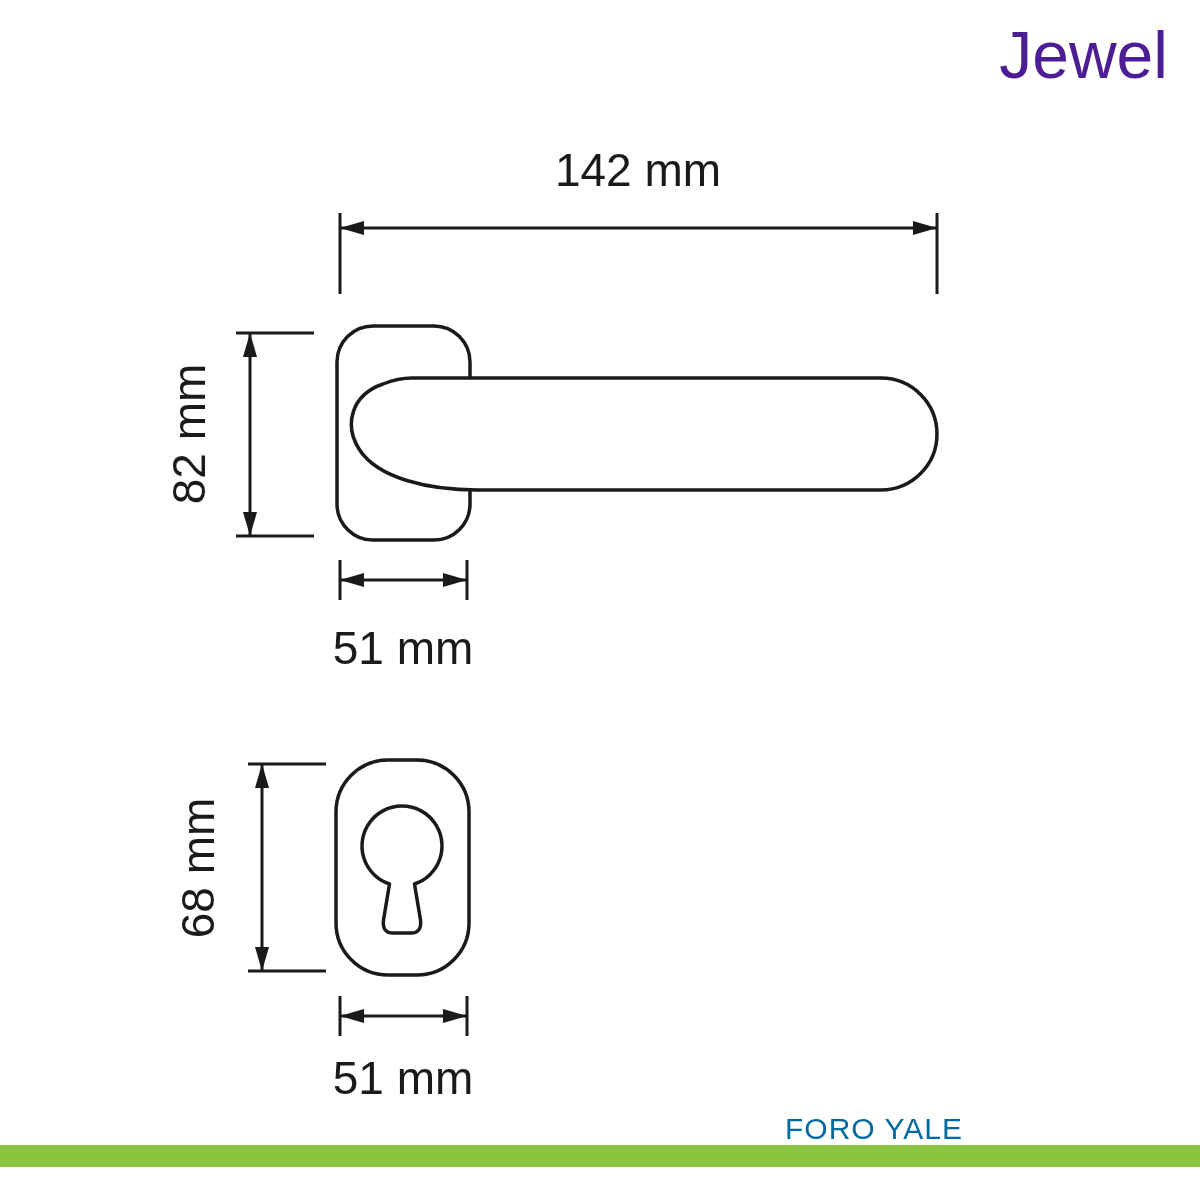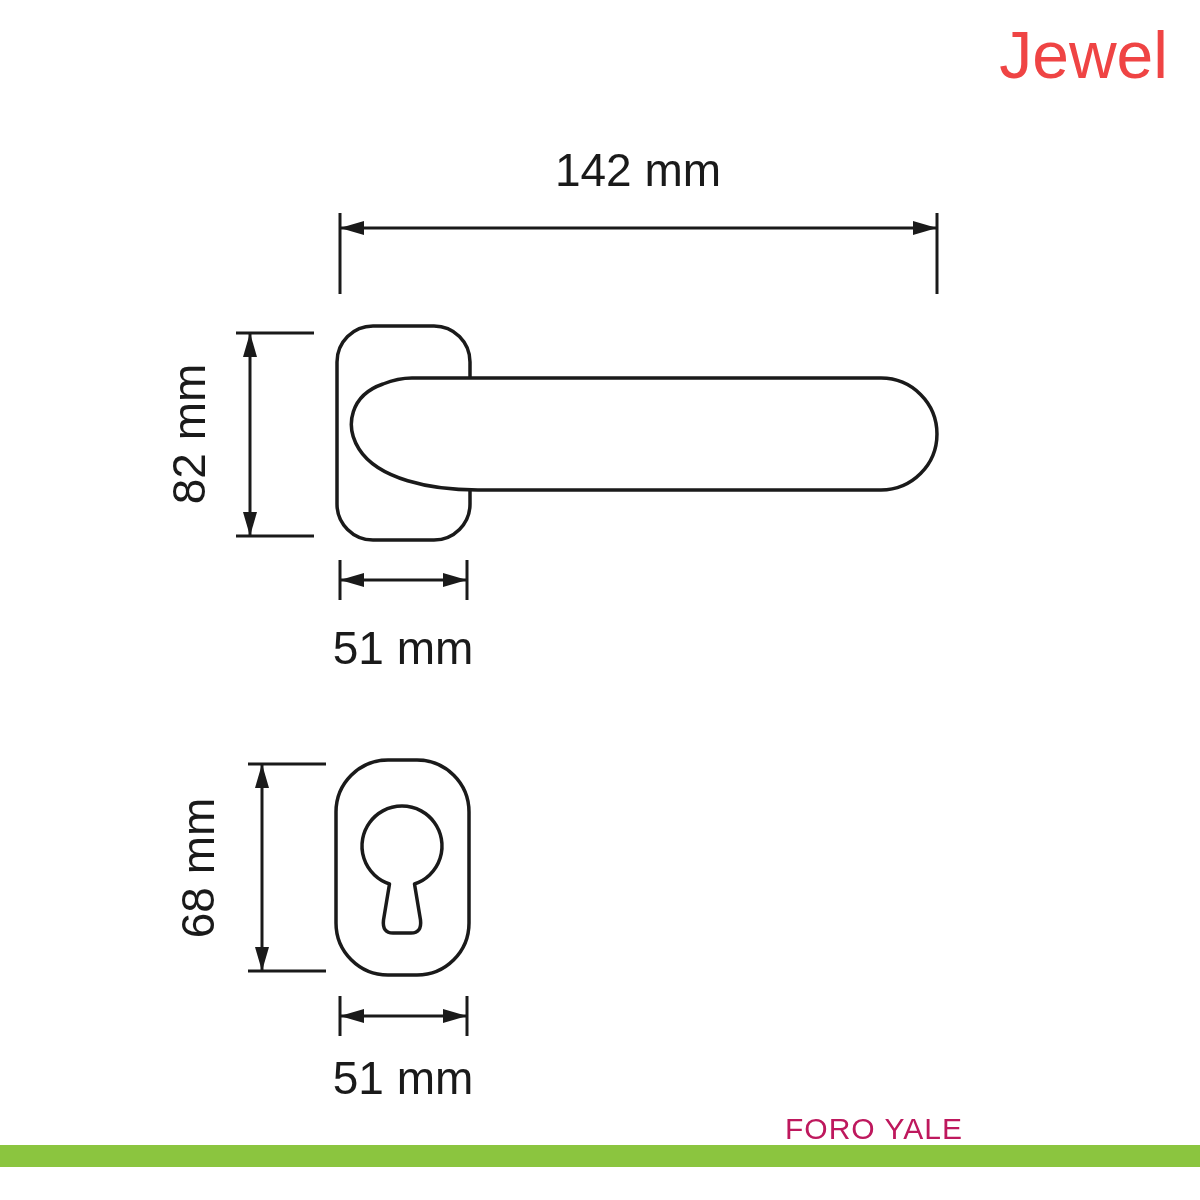--- a/index.html
+++ b/index.html
@@ -10,21 +10,21 @@
     background: #ffffff;
     overflow: hidden;
     font-family: "Liberation Sans", sans-serif;
   }
   .product-title {
     position: absolute;
     top: 22px;
     right: 32px;
     font-size: 66px;
     font-weight: 400;
-    color: #ef4444;
+    color: #4c1d95;
     letter-spacing: 0px;
     line-height: 1;
   }
   .drawing-svg {
     position: absolute;
     left: 0; top: 0;
     width: 1200px;
     height: 1200px;
   }
   .outline {
@@ -43,21 +43,21 @@
     font-family: "Liberation Sans", sans-serif;
     font-size: 46px;
     fill: #1a1a1a;
   }
   .brand-footer {
     position: absolute;
     right: 237px;
     top: 1112px;
     font-size: 30px;
     letter-spacing: 1px;
-    color: #be185d;
+    color: #0369a1;
     font-weight: 400;
   }
   .accent-bar {
     position: absolute;
     left: 0;
     top: 1145px;
     width: 1200px;
     height: 22px;
     background: #8bc53f;
   }

